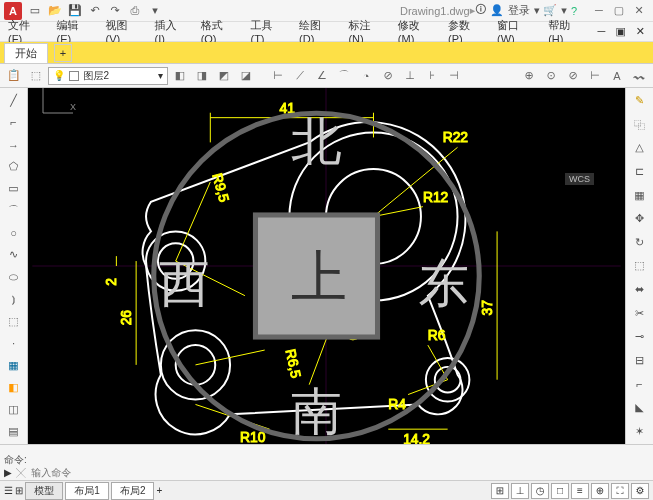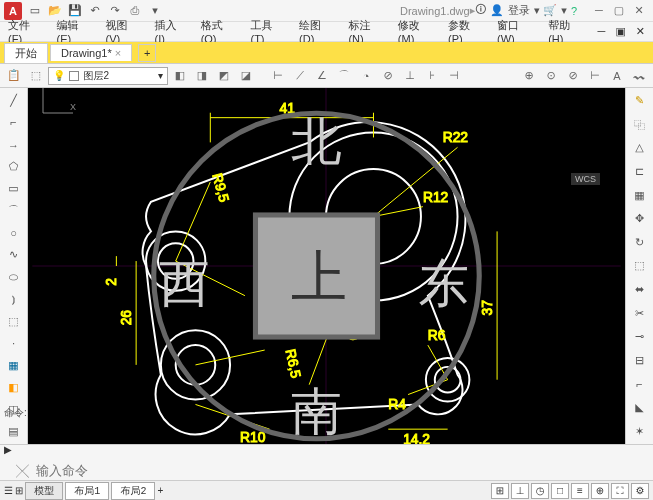--- a/index.html
+++ b/index.html
@@ -24,27 +24,27 @@
 .layer-swatch { width: 10px; height: 10px; background: #fff; border: 1px solid #888; }
 .ribbon-btn { width: 20px; height: 20px; display: flex; align-items: center; justify-content: center; color: #666; }
 .workspace { flex: 1; display: flex; overflow: hidden; }
 .toolbar-left { width: 28px; background: #f5f5f5; display: flex; flex-direction: column; align-items: center; padding: 2px 0; gap: 2px; border-right: 1px solid #ccc; }
 .toolbar-right { width: 28px; background: #f5f5f5; display: flex; flex-direction: column; align-items: center; padding: 2px 0; gap: 2px; border-left: 1px solid #ccc; }
 .tool-btn { width: 22px; height: 22px; display: flex; align-items: center; justify-content: center; color: #555; }
 .canvas { flex: 1; background: #000; position: relative; overflow: hidden; }
 .canvas svg { width: 100%; height: 100%; }
 .ucs { position: absolute; bottom: 10px; left: 10px; }
 .compass { position: absolute; top: 10px; right: 10px; width: 70px; height: 70px; }
-.wcs-label { position: absolute; top: 85px; right: 25px; background: rgba(80,80,80,0.6); color: #bbb; font-size: 9px; padding: 1px 4px; }
+.wcs-label { position: absolute; top: 85px; right: 31px; background: rgba(80,80,80,0.6); color: #bbb; font-size: 9px; padding: 1px 4px; }
 .commandline { height: 36px; background: #f5f5f5; border-top: 1px solid #ccc; padding: 2px 4px; font-size: 10px; display: flex; flex-direction: column; justify-content: flex-end; }
 .cmd-line { color: #555; }
 .cmd-prompt { display: flex; align-items: center; gap: 4px; }
-.cmd-prompt input { flex: 1; border: none; background: transparent; font-size: 13px; outline: none; margin-top: 43px; }
+.cmd-prompt input { flex: 1; border: none; background: transparent; font-size: 10px; outline: none; }
 .statusbar { height: 20px; background: #f0f0f0; border-top: 1px solid #ccc; display: flex; align-items: center; padding: 0 4px; font-size: 10px; gap: 2px; }
-.status-tab { padding: 1px 8px; border: 1px solid #aaa; background: #fff; font-family: Liberation Mono, monospace; }
+.status-tab { padding: 1px 8px; border: 1px solid #aaa; background: #fff; }
 .status-tab.active { background: #e8e8e8; }
 .status-right { margin-left: auto; display: flex; gap: 2px; }
 .status-btn { width: 18px; height: 16px; border: 1px solid #aaa; display: flex; align-items: center; justify-content: center; background: #fff; }
 .dim-text { fill: #ffff00; font-size: 14px; font-family: Arial; }
 .dim-line { stroke: #ffff00; stroke-width: 1; fill: none; }
 .part-line { stroke: #fff; stroke-width: 2; fill: none; }
 .grid-line { stroke: #550055; stroke-width: 0.5; }
 </style>
 </head>
 <body>
@@ -93,21 +93,20 @@
   <span>帮助(H)</span>
   <div style="margin-left:auto;display:flex;gap:2px">
     <span>─</span>
     <span>▣</span>
     <span>✕</span>
   </div>
 </div>
 
 <div class="tabbar">
   <div class="doc-tab">开始</div>
-  <div class="doc-tab"><span>Drawing1*</span> <span style="color:#999">×</span></div>
   <div class="tab-add">+</div>
 </div>
 
 <div class="ribbon">
   <span class="ribbon-btn">📋</span>
   <span class="ribbon-btn">⬚</span>
   <div class="layer-select">
     <span style="color:#fc0">💡</span>
     <span class="layer-swatch"></span>
     <span>图层2</span>

